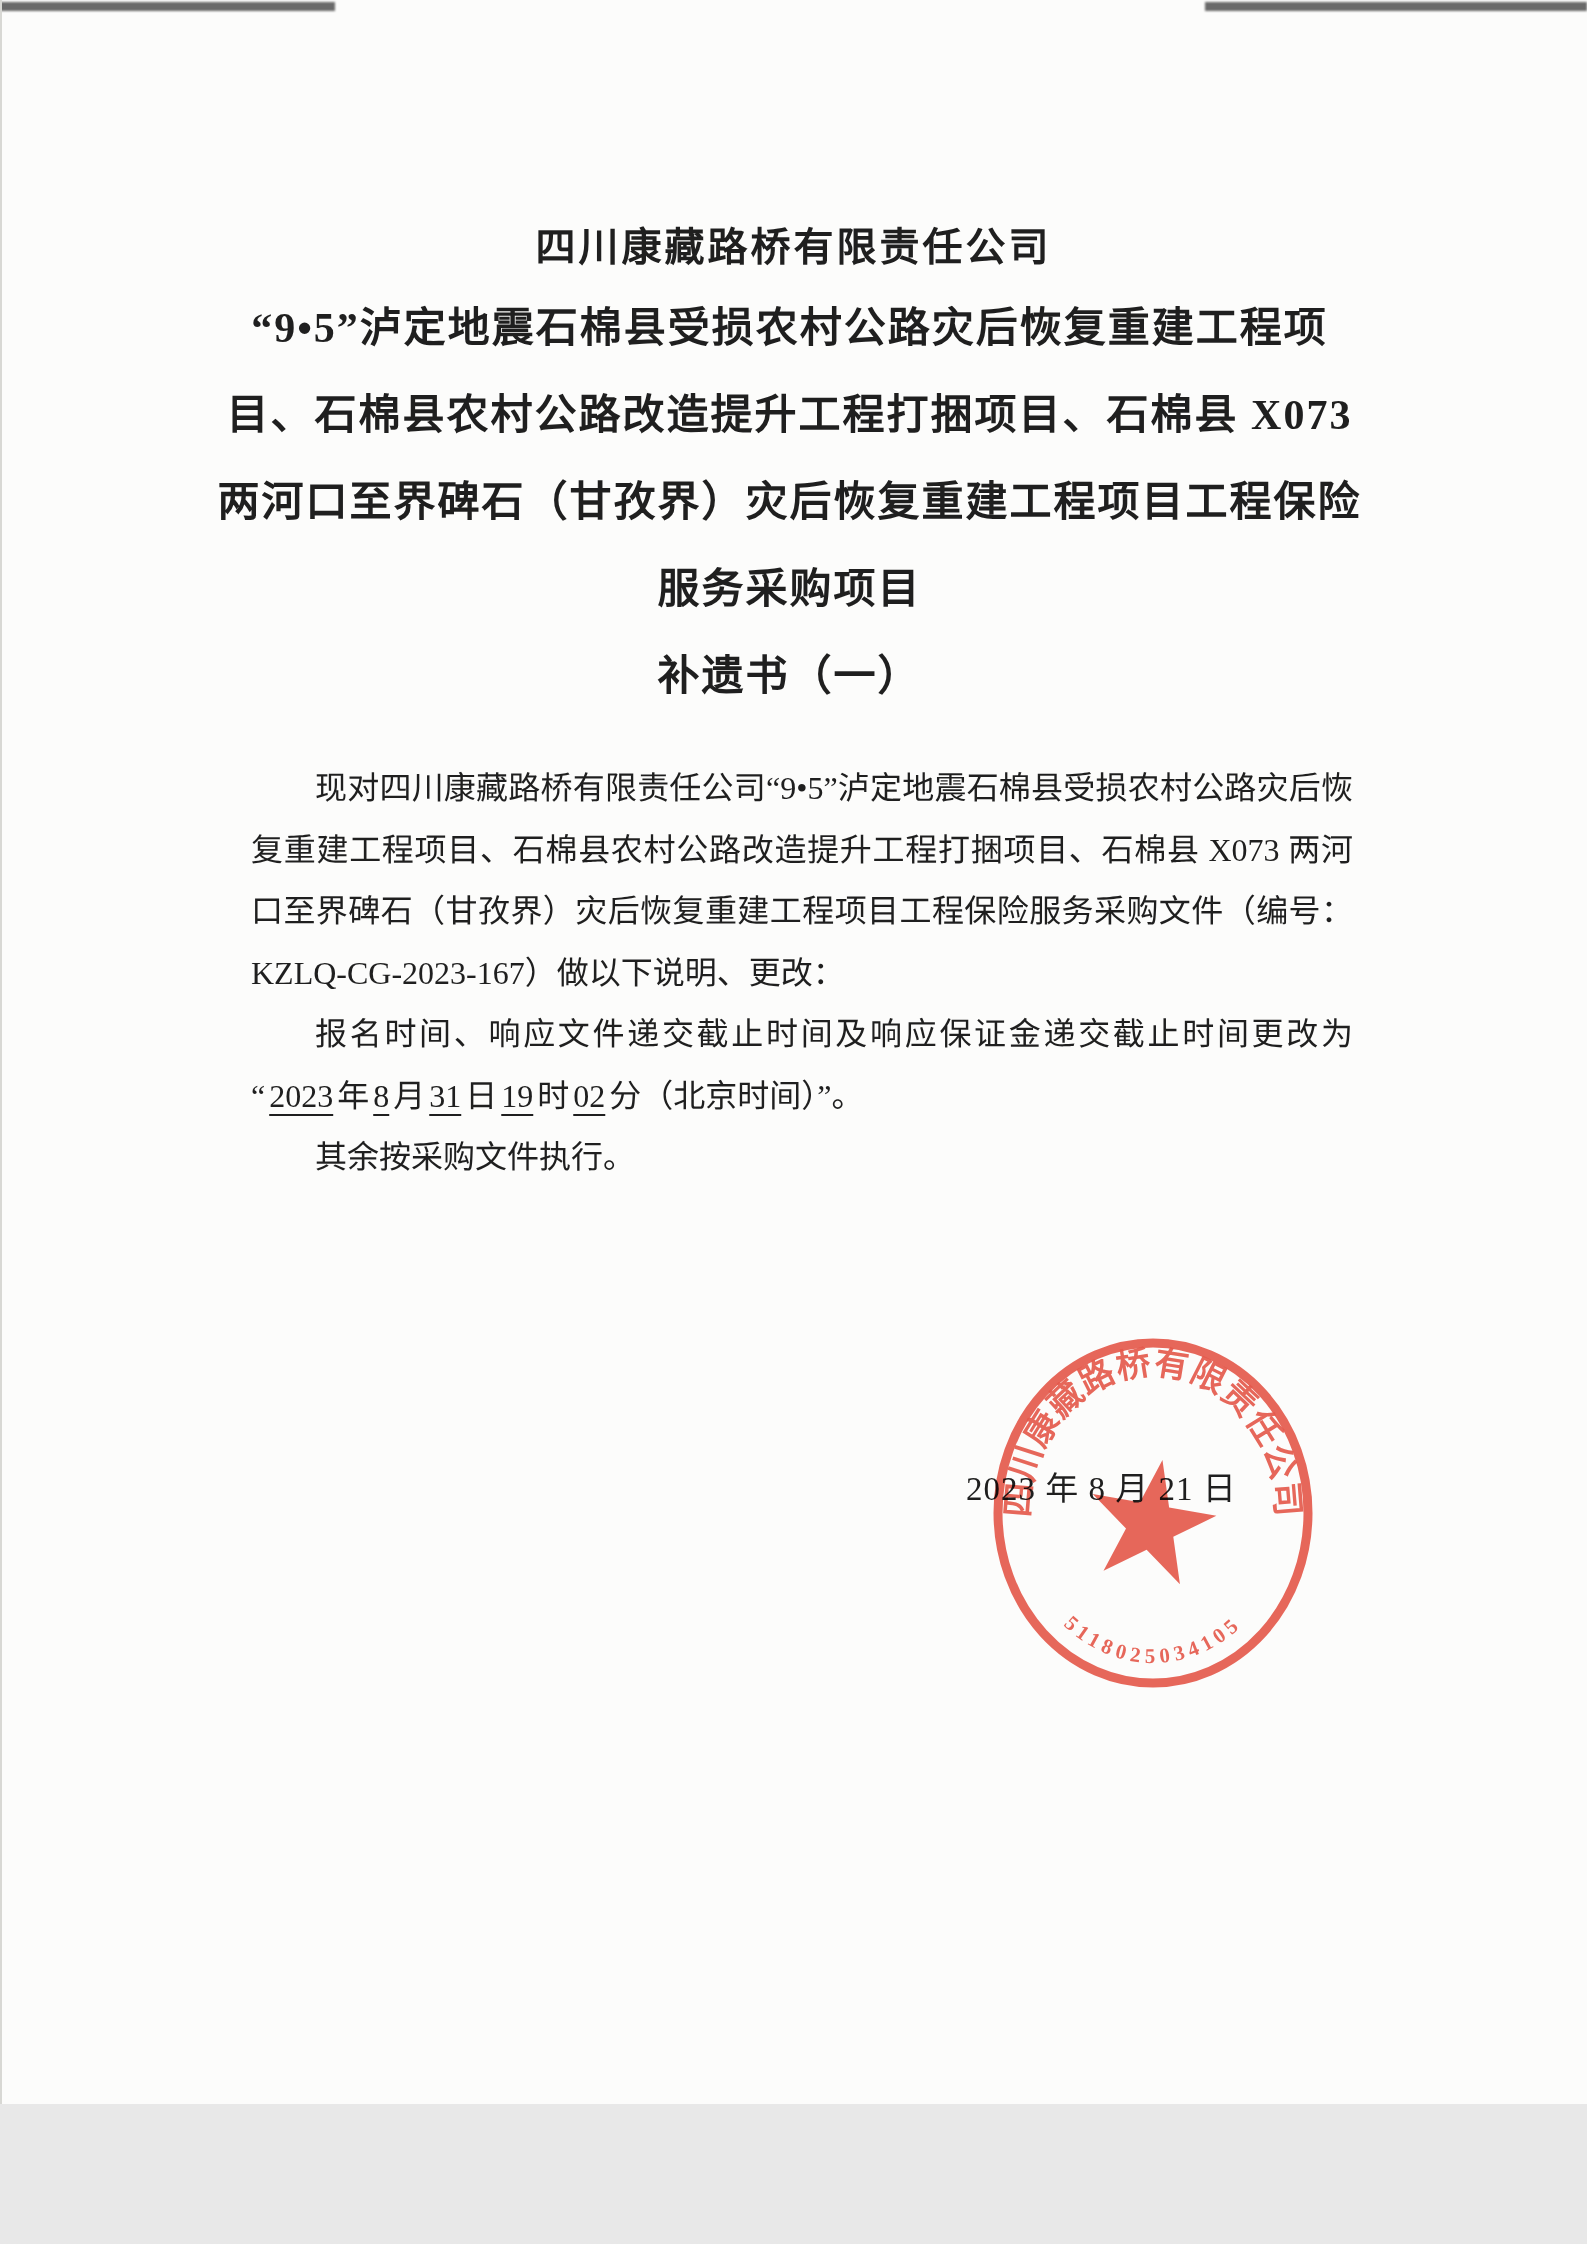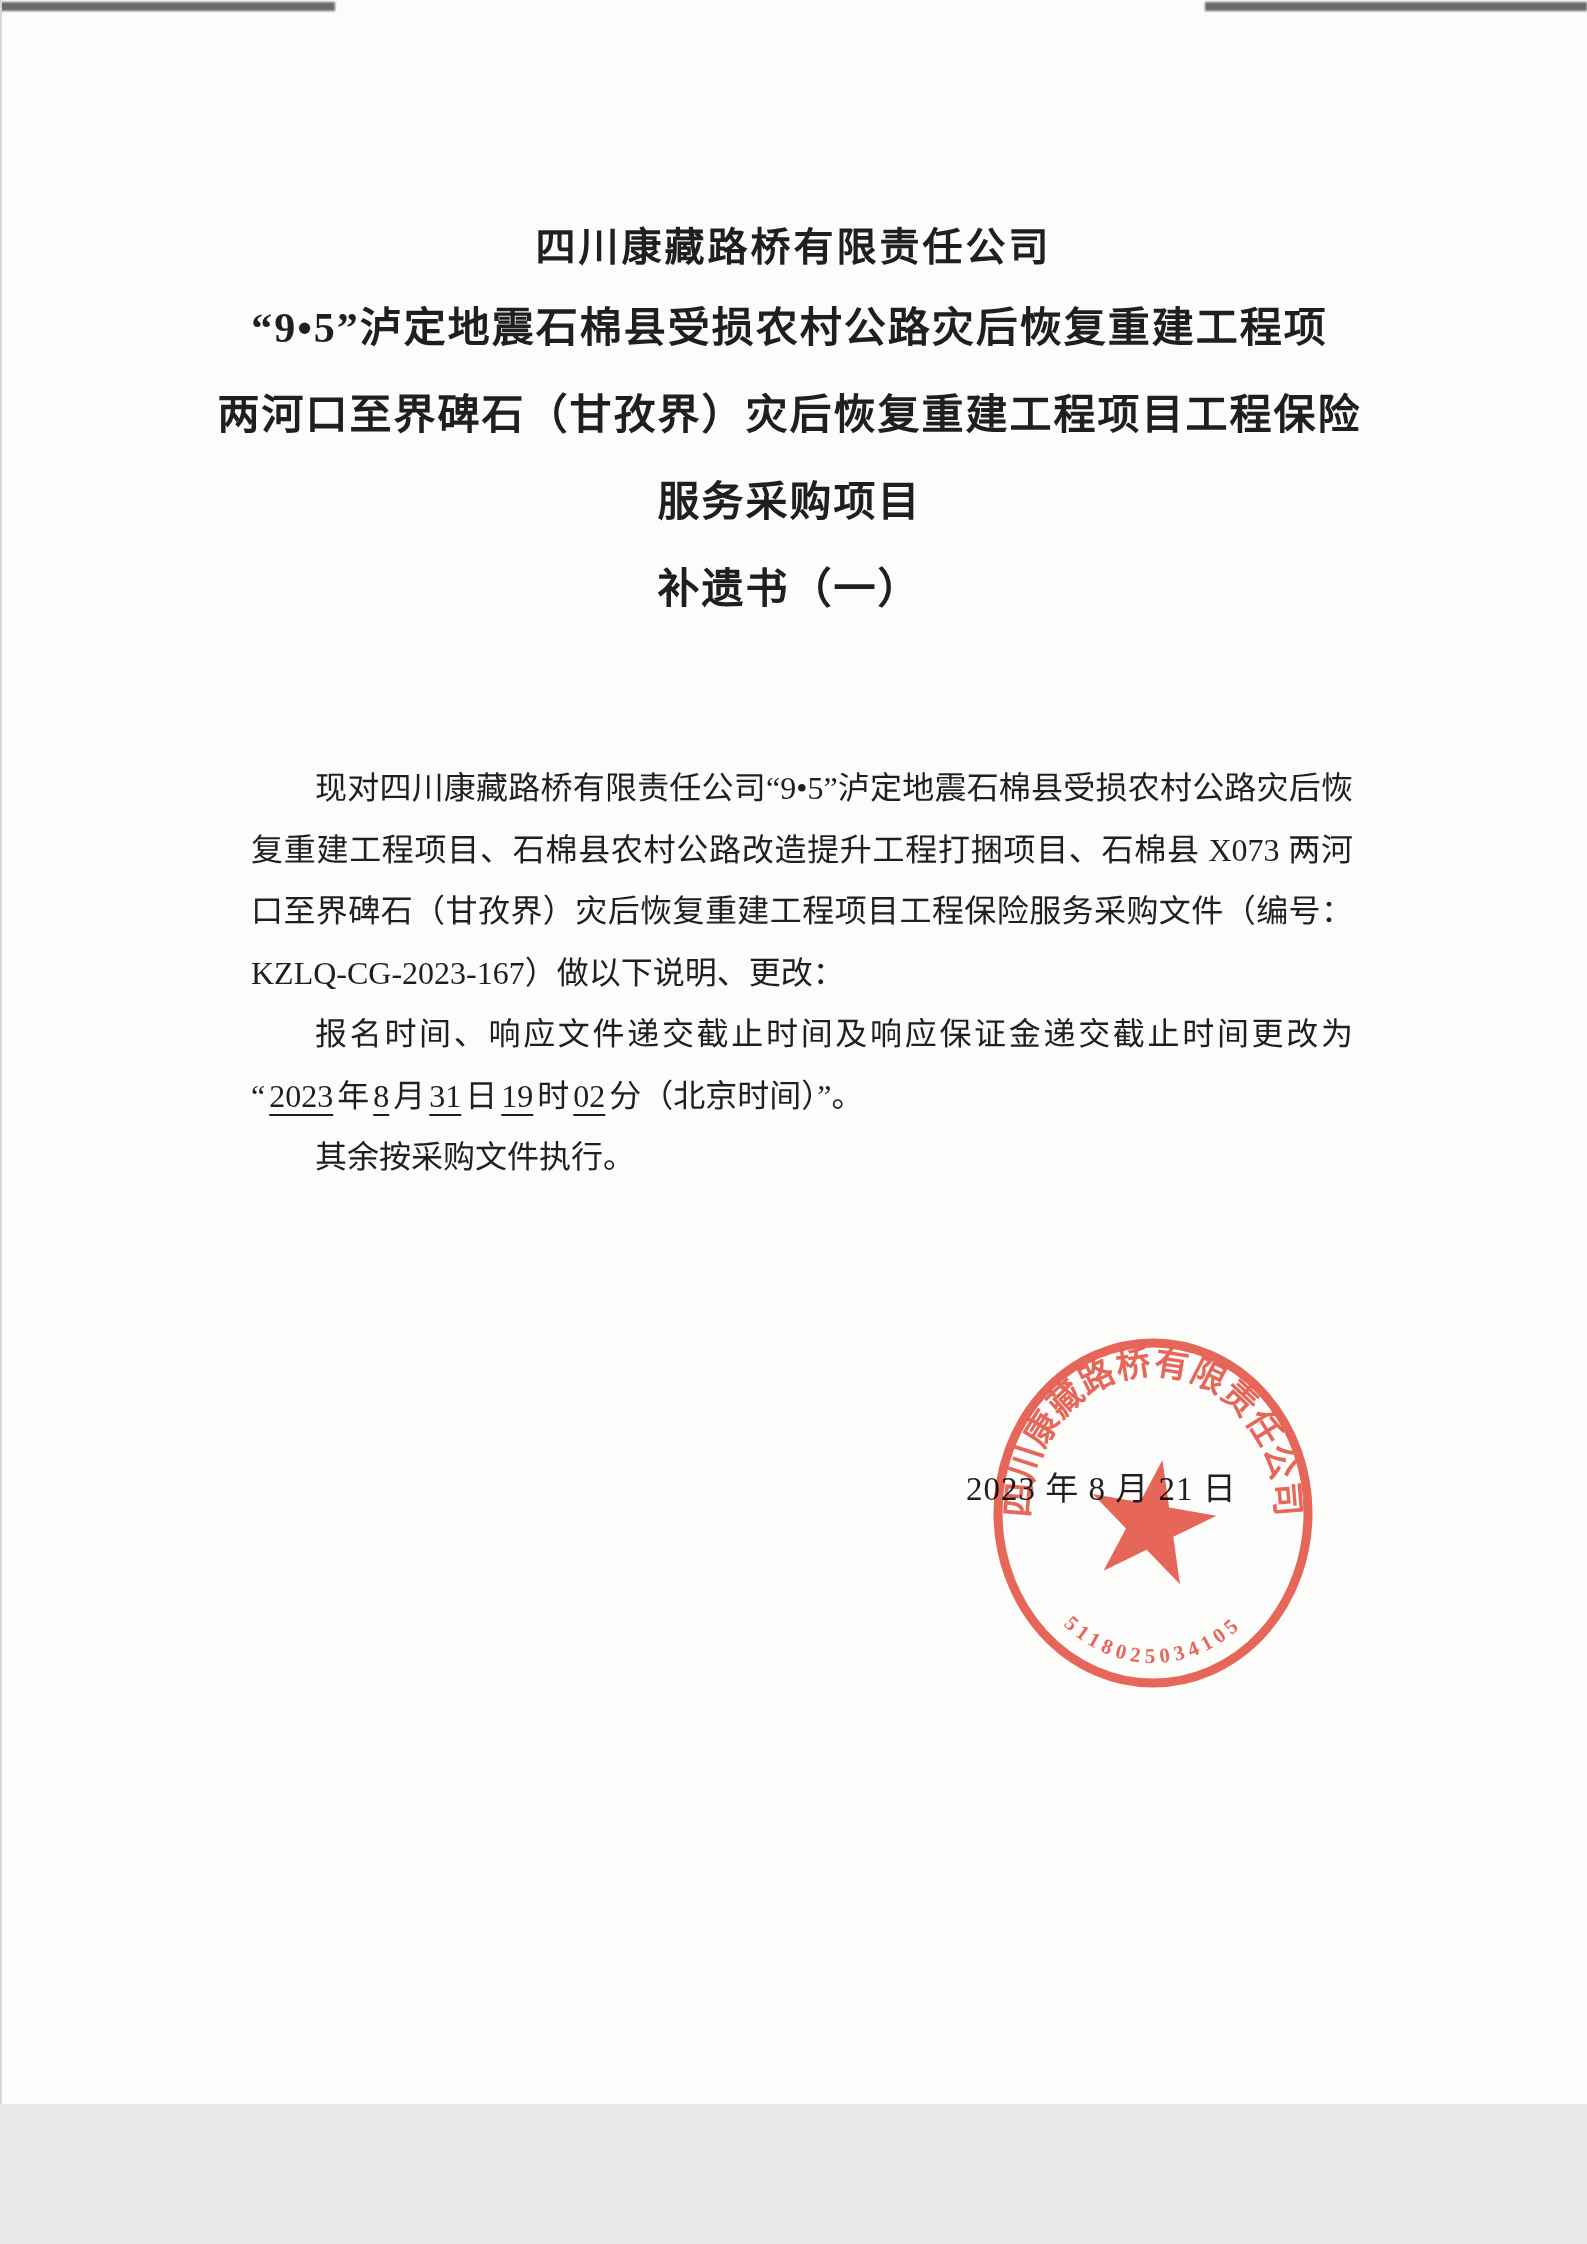--- a/index.html
+++ b/index.html
@@ -66,20 +66,21 @@
 <div class="page">
 
   <div class="edge-artifact tl"></div>
   <div class="edge-artifact tr"></div>
   <div class="edge-line-left"></div>
 
   <div class="company-title">四川康藏路桥有限责任公司</div>
 
   <div class="project-title">
     <div>“9•5”泸定地震石棉县受损农村公路灾后恢复重建工程项</div>
+    <div>目、石棉县农村公路改造提升工程打捆项目、石棉县 X073</div>
     <div>两河口至界碑石（甘孜界）灾后恢复重建工程项目工程保险</div>
     <div>服务采购项目</div>
     <div>补遗书（一）</div>
   </div>
 
   <div class="body-text">
     <p class="indent">现对四川康藏路桥有限责任公司“9•5”泸定地震石棉县受损农村公路灾后恢复重建工程项目、石棉县农村公路改造提升工程打捆项目、石棉县 X073 两河口至界碑石（甘孜界）灾后恢复重建工程项目工程保险服务采购文件（编号：KZLQ-CG-2023-167）做以下说明、更改：</p>
     <p class="indent"><span>报名时间、响应文件递交截止时间及响应保证金递交截止时间更改为“</span><span class="u">2023</span><span>年</span><span class="u">8</span><span>月</span><span class="u">31</span><span>日</span><span class="u">19</span><span>时</span><span class="u">02</span><span>分（北京时间）”。</span></p>
     <p class="indent">其余按采购文件执行。</p>
   </div>

